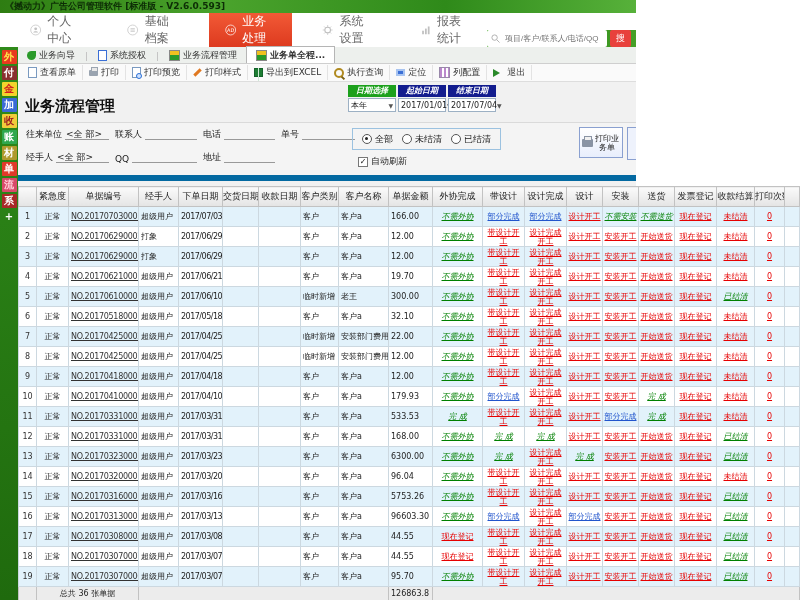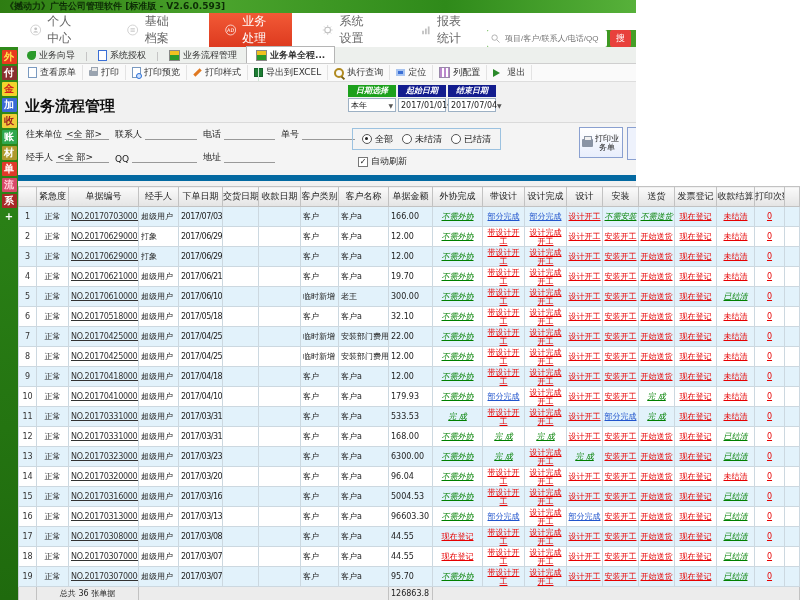--- a/index.html
+++ b/index.html
@@ -684,21 +684,21 @@
                 <tr class="odd">
                   <td class="idx">15</td>
                   <td class="urg">正常</td>
                   <td class="no-cell">NO.201703160001</td>
                   <td>超级用户</td>
                   <td class="dt">2017/03/16</td>
                   <td></td>
                   <td></td>
                   <td>客户</td>
                   <td>客户a</td>
-                  <td>5004.53</td>
+                  <td>5753.26</td>
                   <td class="st lnk st-g">不需外协</td>
                   <td class="st lnk st-r">带设计开工</td>
                   <td class="st lnk st-r">设计完成开工</td>
                   <td class="st lnk st-r">设计开工</td>
                   <td class="st lnk st-r">安装开工</td>
                   <td class="st lnk st-r">开始送货</td>
                   <td class="st lnk st-r">现在登记</td>
                   <td class="st lnk st-g">已结清</td>
                   <td class="st lnk st-r">0</td>
                   <td></td>

